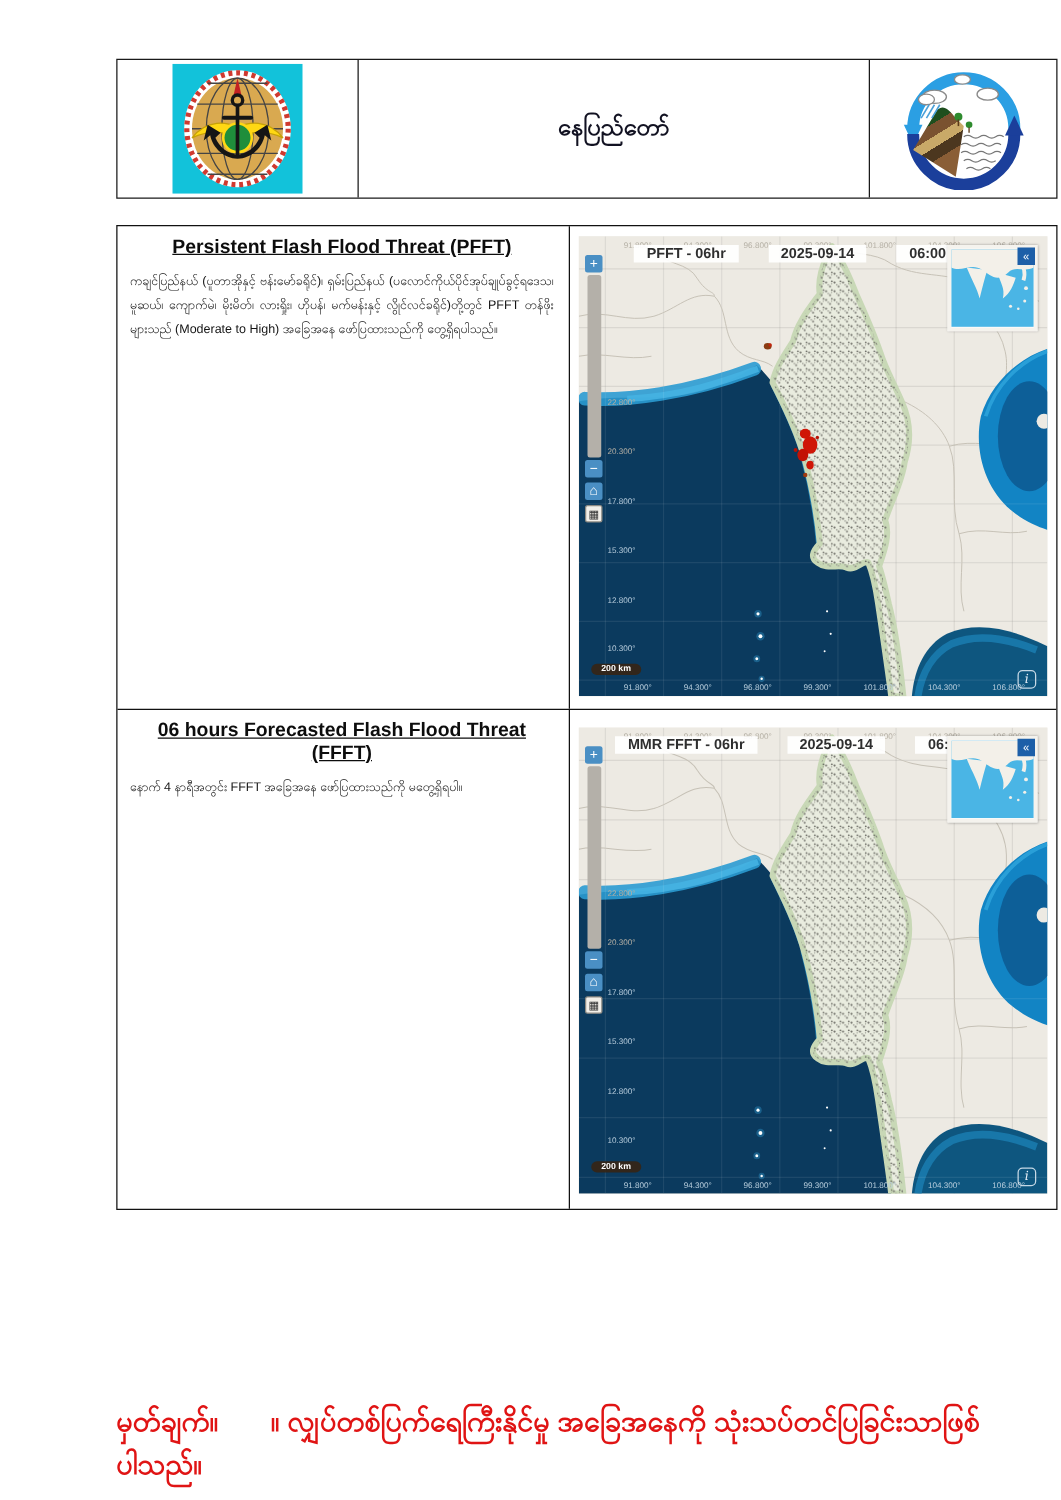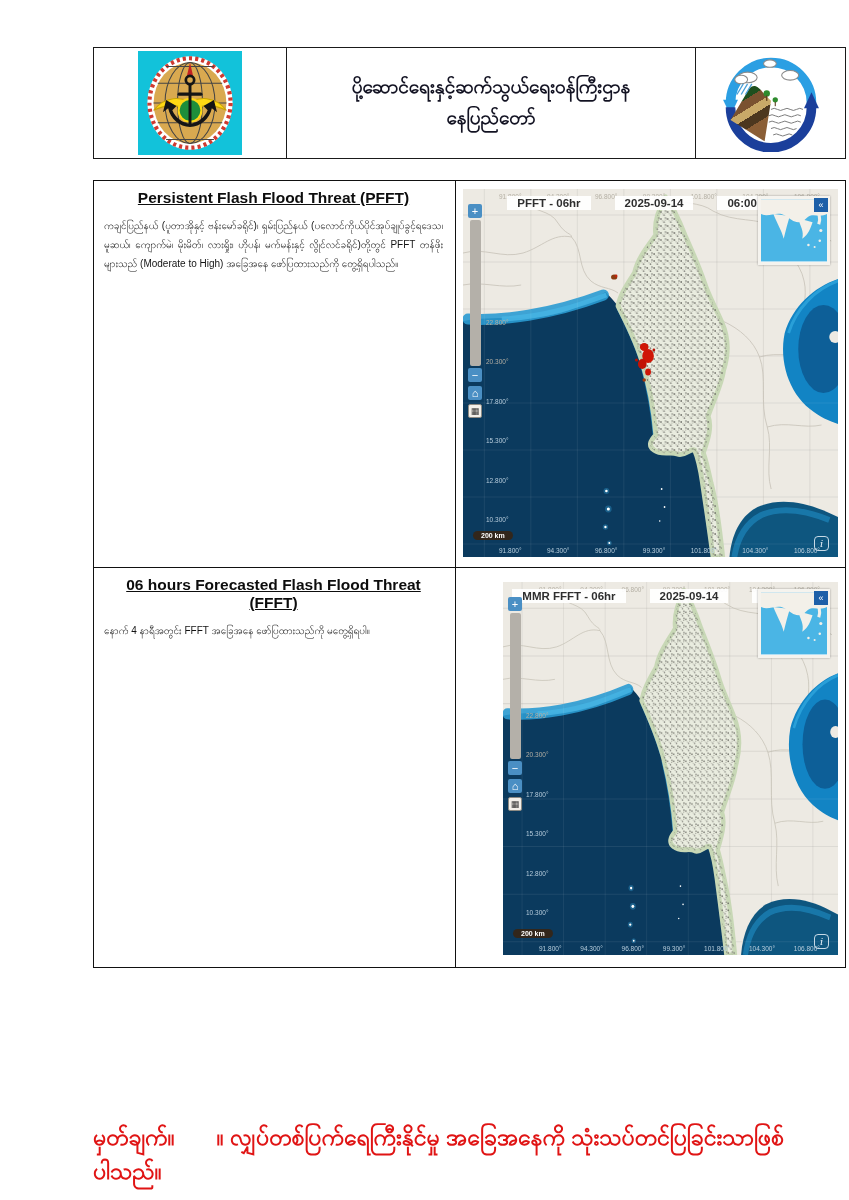--- a/index.html
+++ b/index.html
@@ -19,21 +19,21 @@
 
   
   .main{position:absolute;left:93px;top:180px;width:753px;border:1.6px solid #111;
         box-sizing:border-box;background:#fff;}
   .row{display:flex;}
   .row2{border-top:1.3px solid #111;}
   .cell-text{width:362px;border-right:1.3px solid #111;box-sizing:border-box;
              padding:7px 12px 8px 10px;}
   .cell-map{flex:1;box-sizing:border-box;padding:8px 7px;}
   .row1{height:386px;}
-  .row2{height:399px;gap:40px;}
+  .row2{height:399px;}
   .row2 .cell-map{padding:14px 7px;}
   .sec-heading{font-size:15.5px;font-weight:bold;text-decoration:underline;
                margin:1px 0 9px 0;color:#0d0d0d;text-align:center;}
   .sec-body{font-size:10px;line-height:1.92;text-align:justify;margin:0;color:#141414;}
 
   
   .map-frame{position:relative;width:100%;background:#edeae3;overflow:hidden;
              box-sizing:border-box;}
   .row1 .map-frame{height:368px;}
   .row2 .map-frame{height:373px;}
@@ -99,21 +99,20 @@
         <circle cx="50" cy="57" r="11" fill="#1f8e3b" stroke="#ffd813" stroke-width="2"></circle>
         <g fill="#151515">
           <circle cx="50" cy="28" r="4" fill="none" stroke="#151515" stroke-width="2.6"></circle>
           <rect x="48.6" y="32" width="2.8" height="40"></rect>
           <rect x="38" y="40" width="24" height="3" rx="1.5"></rect>
           <path d="M50,73 C40,73 31,65 29,55 L24,59 L27,47 L37,53 L33,57 C36,64 42,69 50,70 C58,69 64,64 67,57 L63,53 L73,47 L76,59 L71,55 C69,65 60,73 50,73 Z"></path>
         </g>
       </svg>
     </div>
     <div class="h-cell h-center">
-      <div>ပို့ဆောင်ရေးနှင့်ဆက်သွယ်ရေးဝန်ကြီးဌာန</div>
       <div>နေပြည်တော်</div>
     </div>
     <div class="h-cell h-right">
       <svg class="dmh-box" viewBox="0 0 96 92">
         <path d="M10,46 A38,38 0 0 1 86,46" fill="none" stroke="#2b9fe3" stroke-width="9"></path>
         <path d="M3,43 L17,43 L10,58 Z" fill="#2b9fe3"></path>
         <path d="M86,50 A38,38 0 0 1 10,50" fill="none" stroke="#1b3f9b" stroke-width="9"></path>
         <path d="M79,51 L93,51 L86,36 Z" fill="#1b3f9b"></path>
         <defs>
           <linearGradient id="strata" x1="0" y1="0" x2="0.45" y2="1">

